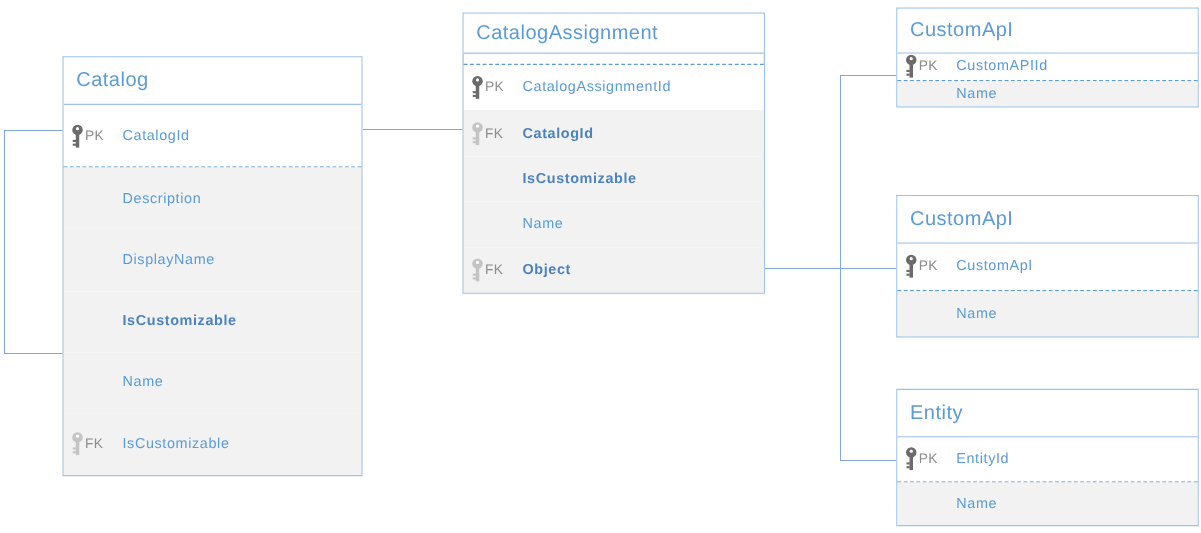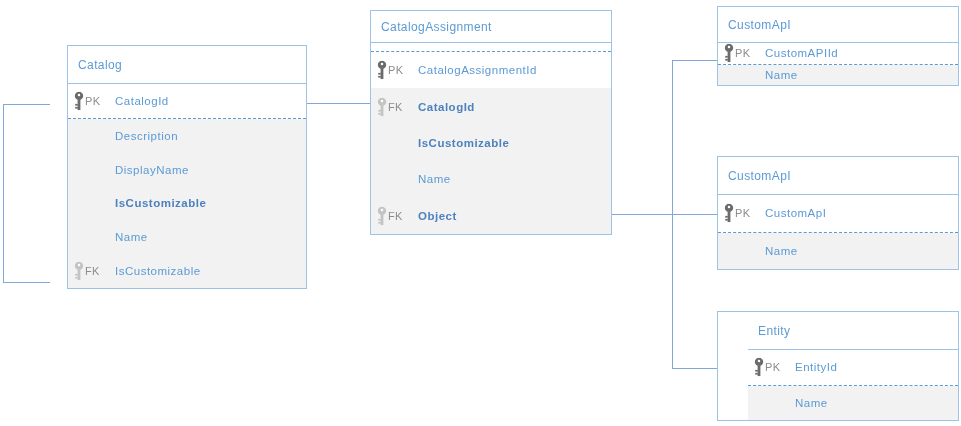--- a/index.html
+++ b/index.html
@@ -35,21 +35,21 @@
   }
 
   .tbl-header {
     box-sizing: border-box;
     flex: 0 0 auto;
     border-bottom: 1px solid var(--border, #9CC3E8);
     display: flex;
     align-items: center;
     padding-left: 10px;
     color: var(--header-text, #5B9BD5);
-    font-size: 12px;
+    font-size: 16px;
     letter-spacing: 0.4px;
     background: #ffffff;
   }
 
   .tbl-body {
     flex: 1 1 auto;
     display: flex;
     flex-direction: column;
     min-height: 0;
   }
@@ -107,21 +107,21 @@
 <body>
 
 <div id="canvas">
   <svg id="connector-layer" viewBox="0 0 961 426" xmlns="http://www.w3.org/2000/svg">
       <path d="M50 104.5 L3.5 104.5 L3.5 282.5 L50 282.5"></path>
       <path d="M290 103.5 L370 103.5"></path>
       <path d="M612 214.5 L717 214.5"></path>
       <path d="M672.5 214.5 L672.5 60.5 L717 60.5"></path>
       <path d="M672.5 214.5 L672.5 368.5 L717 368.5"></path>
     </svg>
-<div class="er-table" style="left: 67px; top: 45px; width: 240px; height: 244px;">
+<div class="er-table" style="left: 50px; top: 45px; width: 240px; height: 336px;">
       <div class="tbl-header" style="height: 38px;">
         <span>Catalog</span>
       </div>
       <div class="tbl-body">
         <div class="row">
           <span class="key-icon pk">
             <svg xmlns="http://www.w3.org/2000/svg" width="10" height="19" viewBox="0 0 10 19">
               <g class="key-shape">
                 <circle cx="5" cy="4.4" r="4.2"></circle>
                 <rect x="3.6" y="8" width="2.8" height="10.6"></rect>
@@ -268,21 +268,21 @@
           </span>
           <span class="key-label">PK</span>
           <span class="field">CustomApI</span>
         </div>
         <div class="sep"></div>
         <div class="row gray">
           <span class="field">Name</span>
         </div>
       </div>
     </div>
-    <div class="er-table" style="left: 717px; top: 311px; width: 242px; height: 110px; padding-left: 30px;">
+    <div class="er-table" style="left: 717px; top: 311px; width: 242px; height: 110px;">
       <div class="tbl-header" style="height: 38px;">
         <span>Entity</span>
       </div>
       <div class="tbl-body">
         <div class="row">
           <span class="key-icon pk">
             <svg xmlns="http://www.w3.org/2000/svg" width="10" height="19" viewBox="0 0 10 19">
               <g class="key-shape">
                 <circle cx="5" cy="4.4" r="4.2"></circle>
                 <rect x="3.6" y="8" width="2.8" height="10.6"></rect>

